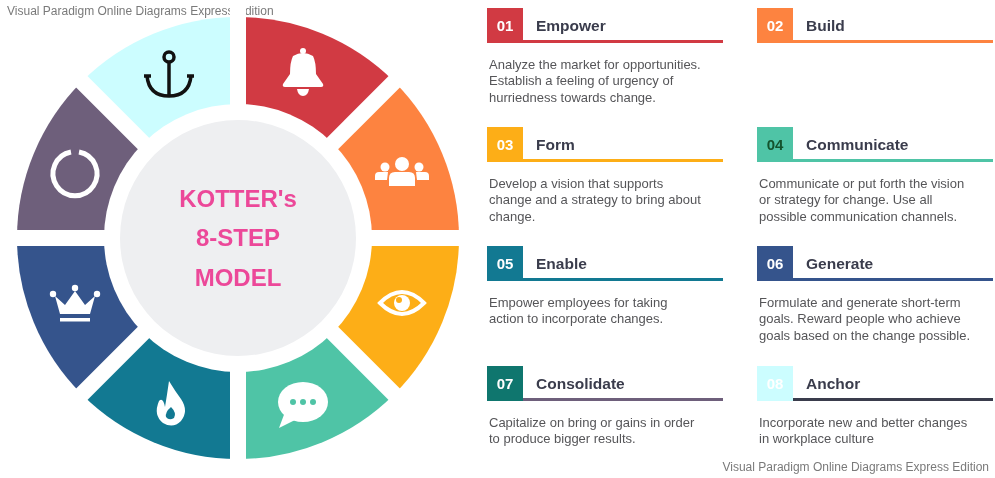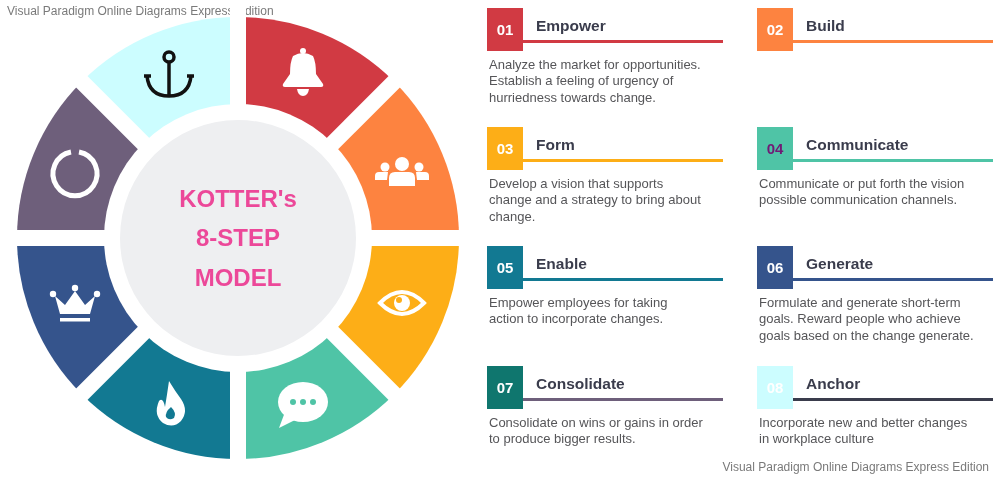--- a/index.html
+++ b/index.html
@@ -5,21 +5,21 @@
   html, body { margin: 0; padding: 0; background: #ffffff; }
   body { width: 995px; height: 478px; position: relative; overflow: hidden; font-family: "Liberation Sans", sans-serif; }
   .watermark { position: absolute; font-size: 12px; color: #7a7a7a; white-space: nowrap; }
   .wm-top { left: 7px; top: 4px; }
   .wm-bottom { right: 6px; top: 460px; }
   #wheel { position: absolute; left: 0; top: 0; }
   .center-title { position: absolute; left: 120px; top: 120px; width: 236px; height: 236px; display: flex; flex-direction: column; align-items: center; justify-content: center; }
   .center-title span { display: block; font-weight: bold; font-size: 24px; line-height: 39.5px; color: #ec4899; text-align: center; }
   .step { position: absolute; width: 236px; }
   .step-head { position: relative; height: 35px; }
-  .badge { position: absolute; left: 0; top: 0; width: 36px; height: 43px; color: #fff; font-weight: bold; font-size: 15px; display: flex; align-items: center; justify-content: center; }
+  .badge { position: absolute; left: 0; top: 0; width: 36px; height: 35px; color: #fff; font-weight: bold; font-size: 15px; display: flex; align-items: center; justify-content: center; }
   .step-title { position: absolute; left: 49px; top: 9px; font-weight: bold; font-size: 15.5px; color: #3a3c4c; white-space: nowrap; }
   .underline { position: absolute; left: 36px; right: 0; bottom: 0; height: 3px; }
   .step-desc { margin-top: 14px; padding-left: 2px; font-size: 13px; line-height: 16.3px; color: #555558; }
 </style>
 </head>
 <body>
 
 <div class="watermark wm-top">Visual Paradigm Online Diagrams Express Edition</div>
 
 <svg id="wheel" width="480" height="478" viewBox="0 0 480 478">
@@ -129,26 +129,27 @@
       <div class="underline" style="background: rgb(253, 174, 23);"></div>
     </div>
   <div class="step-desc">
       <div>Develop a vision that supports</div>
       <div>change and a strategy to bring about</div>
       <div>change.</div>
     </div>
 </div>
 <div class="step" style="left:757px; top:127px;">
   <div class="step-head">
-      <div class="badge" style="background: rgb(79, 196, 166); color: #701a75;">04</div>
+      <div class="badge" style="background: rgb(79, 196, 166); color: #14532d;">04</div>
       <div class="step-title">Communicate</div>
       <div class="underline" style="background: rgb(79, 196, 166);"></div>
     </div>
   <div class="step-desc">
       <div>Communicate or put forth the vision</div>
+      <div>or strategy for change. Use all</div>
       <div>possible communication channels.</div>
     </div>
 </div>
 <div class="step" style="left:487px; top:246px;">
   <div class="step-head">
       <div class="badge" style="background: rgb(18, 121, 146); color: rgb(255, 255, 255);">05</div>
       <div class="step-title">Enable</div>
       <div class="underline" style="background: rgb(18, 121, 146);"></div>
     </div>
   <div class="step-desc">
@@ -158,31 +159,31 @@
 </div>
 <div class="step" style="left:757px; top:246px;">
   <div class="step-head">
       <div class="badge" style="background: rgb(53, 84, 140); color: rgb(255, 255, 255);">06</div>
       <div class="step-title">Generate</div>
       <div class="underline" style="background: rgb(53, 84, 140);"></div>
     </div>
   <div class="step-desc">
       <div>Formulate and generate short-term</div>
       <div>goals. Reward people who achieve</div>
-      <div>goals based on the change generate.</div>
+      <div>goals based on the change possible.</div>
     </div>
 </div>
 <div class="step" style="left:487px; top:366px;">
   <div class="step-head">
       <div class="badge" style="background: #0f766e; color: rgb(255, 255, 255);">07</div>
       <div class="step-title">Consolidate</div>
       <div class="underline" style="background: rgb(110, 95, 123);"></div>
     </div>
   <div class="step-desc">
-      <div>Consolidate on wins or gains in order</div>
+      <div>Capitalize on bring or gains in order</div>
       <div>to produce bigger results.</div>
     </div>
 </div>
 <div class="step" style="left:757px; top:366px;">
   <div class="step-head">
       <div class="badge" style="background: rgb(204, 253, 255); color: rgb(255, 255, 255);">08</div>
       <div class="step-title">Anchor</div>
       <div class="underline" style="background: rgb(58, 60, 76);"></div>
     </div>
   <div class="step-desc">

